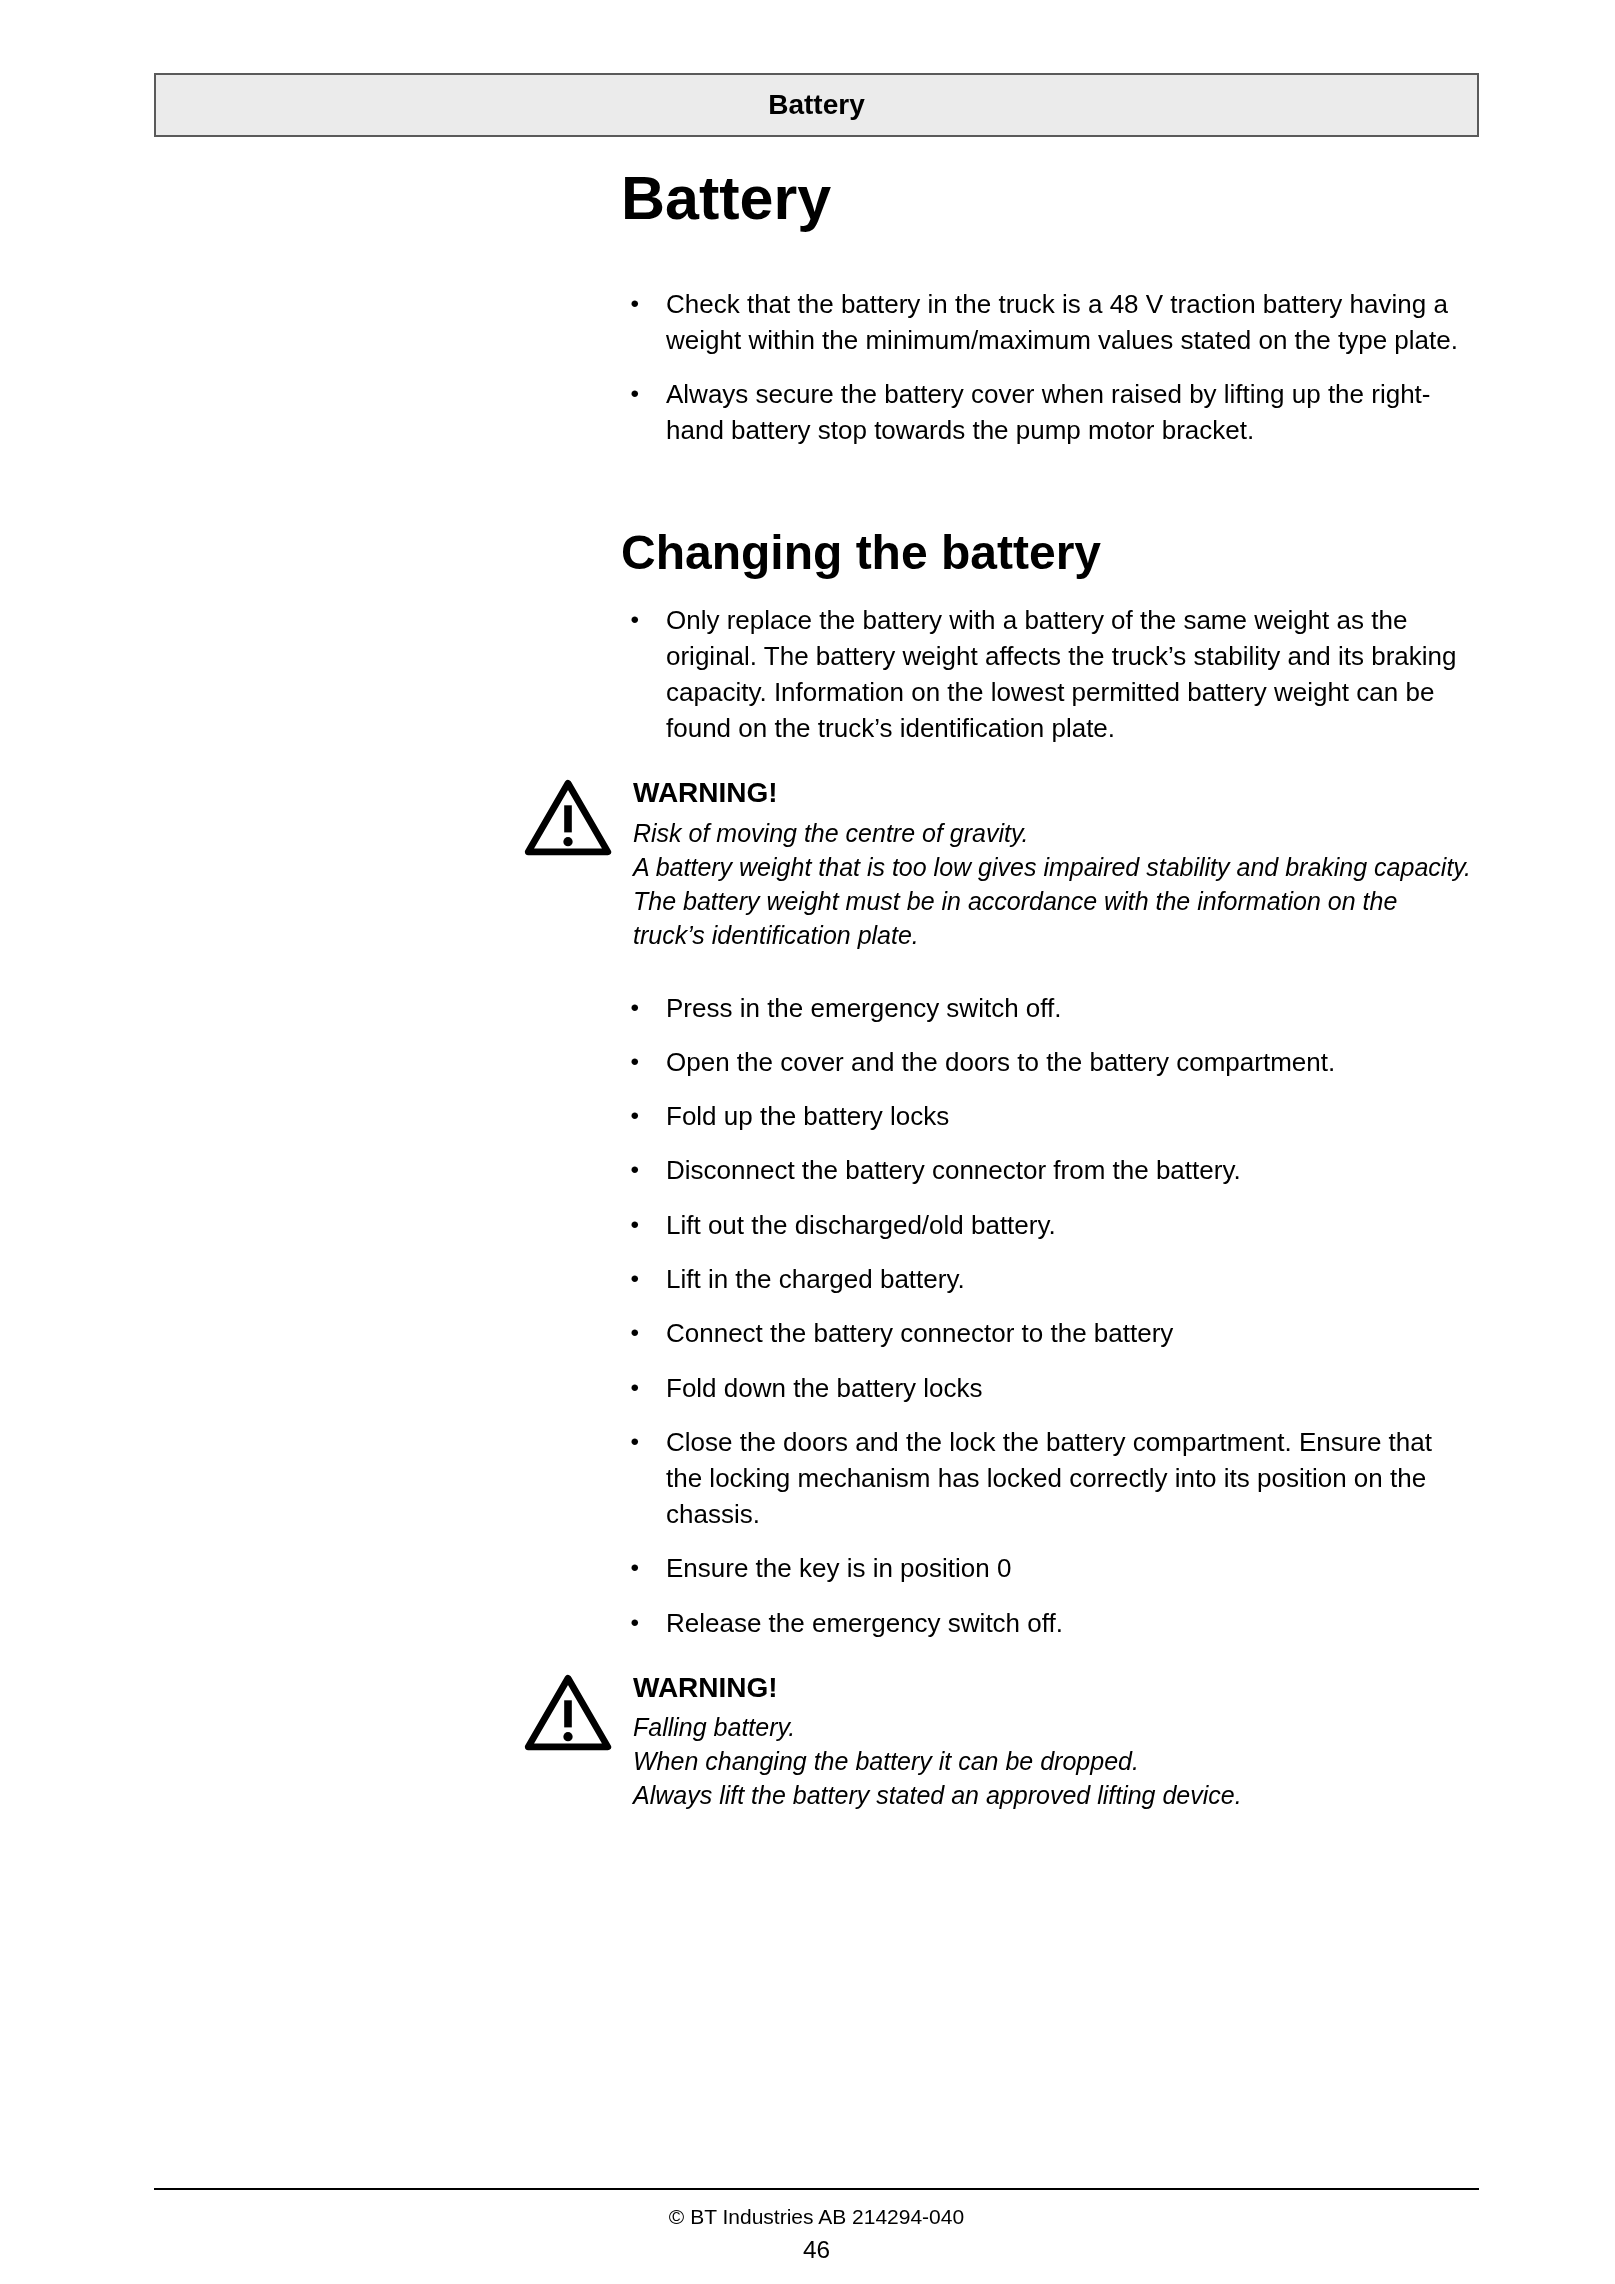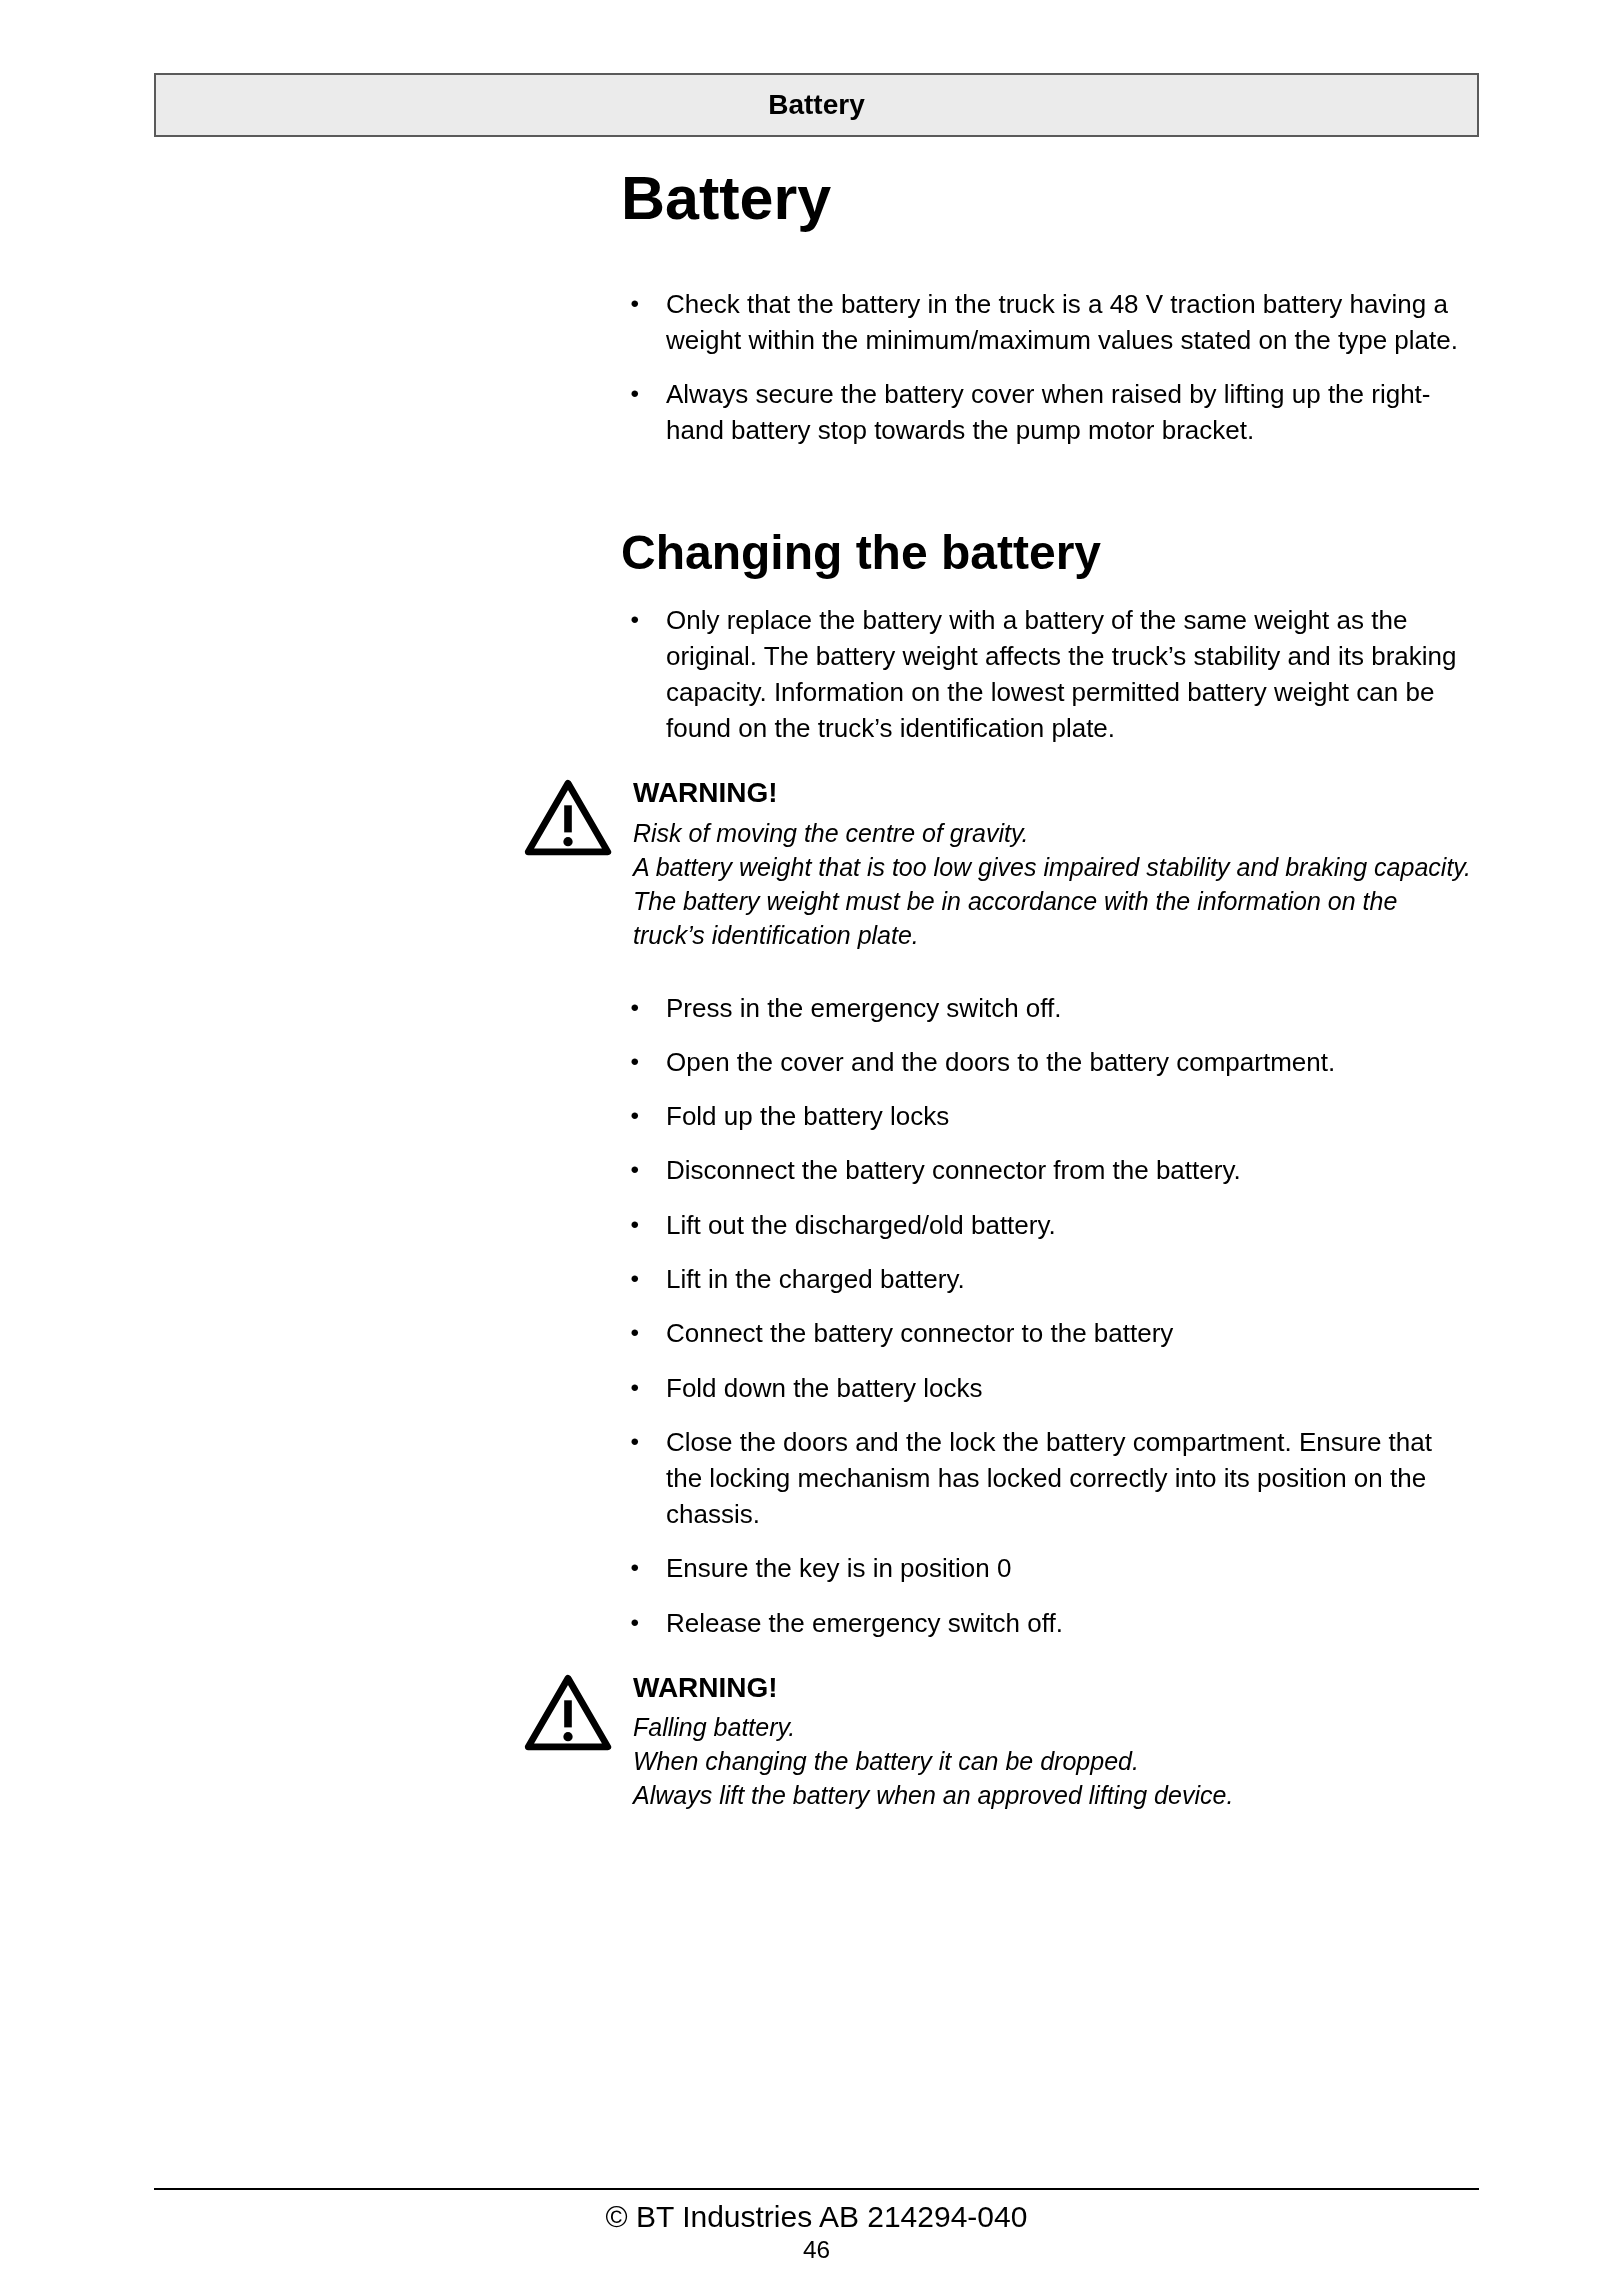--- a/index.html
+++ b/index.html
@@ -105,21 +105,21 @@
     border-top: 2px solid #000;
   }
   .footer-text {
     position: absolute;
     left: 154px;
     top: 2200px;
     width: 1325px;
     text-align: center;
   }
   .footer-copyright {
-    font-size: 30px;
+    font-size: 21px;
     line-height: 33px;
   }
   .footer-page-number {
     font-size: 24.4px;
     line-height: 33px;
   }
 </style>
 </head>
 <body>
 
@@ -177,21 +177,21 @@
       <svg viewBox="0 0 104 94" xmlns="http://www.w3.org/2000/svg">
         <path d="M52 6 L99 87 L5 87 Z" fill="none" stroke="#000" stroke-width="8" stroke-linejoin="round"></path>
         <rect x="47.5" y="32" width="9" height="32" fill="#000"></rect>
         <circle cx="52" cy="75" r="5.5" fill="#000"></circle>
       </svg>
     </span>
     <div class="warning-label">WARNING!</div>
     <div class="warning-lines">
         <div class="warning-line">Falling battery.</div>
         <div class="warning-line">When changing the battery it can be dropped.</div>
-        <div class="warning-line">Always lift the battery when an approved lifting device.</div>
+        <div class="warning-line">Always lift the battery stated an approved lifting device.</div>
       </div>
   </div>
 
 </div>
 
 <div class="footer-rule"></div>
 <div class="footer-text">
   <div class="footer-copyright">© BT Industries AB 214294-040</div>
   <div class="footer-page-number">46</div>
 </div>

